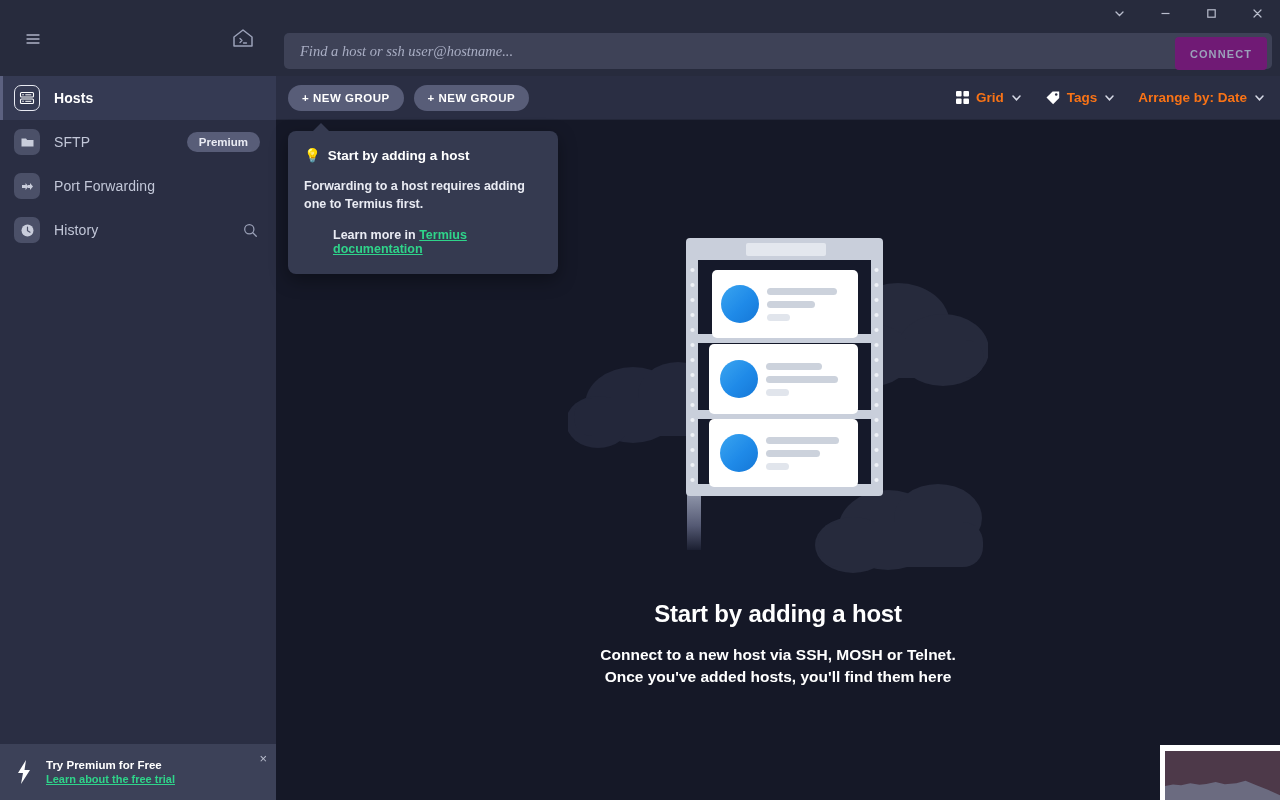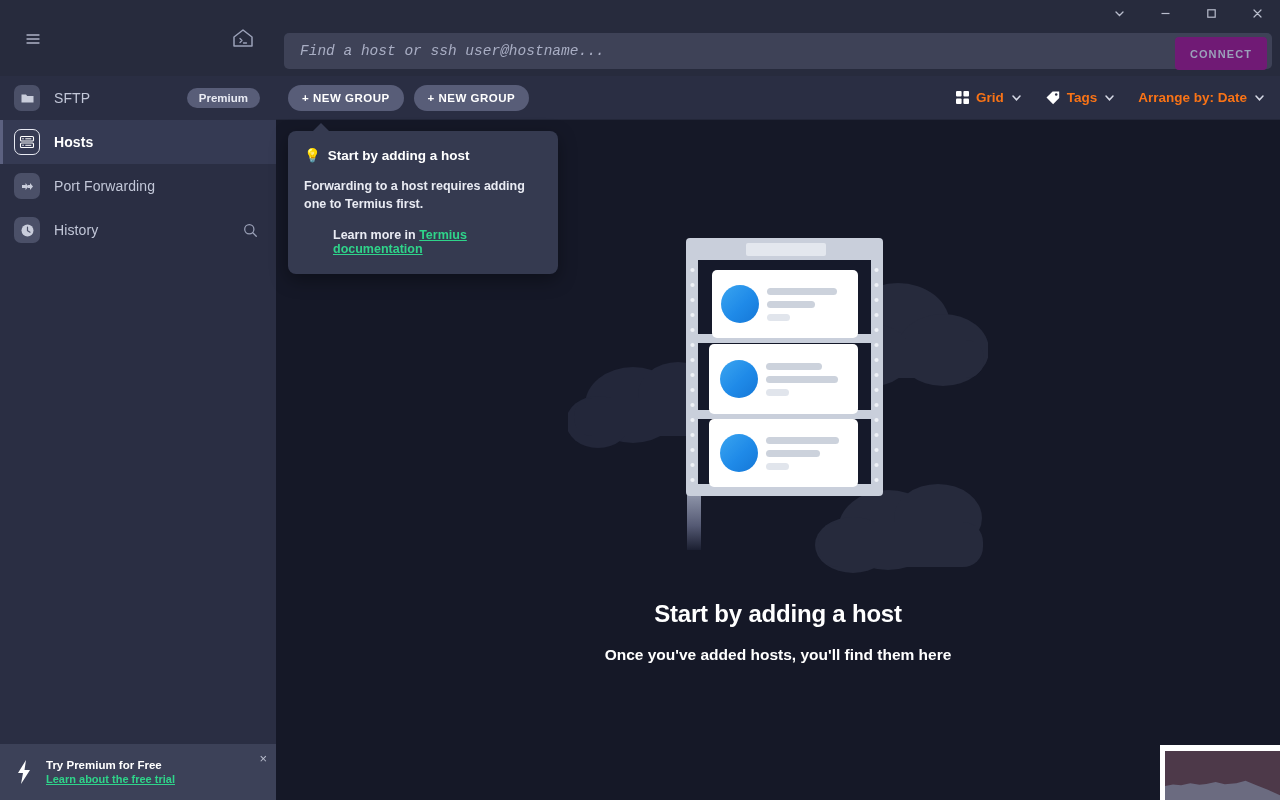--- a/index.html
+++ b/index.html
@@ -84,21 +84,21 @@
     position: absolute; left: 276px; top: 26px; width: 1004px; height: 50px;
     background: #272b3d; display: flex; align-items: center; padding: 0 8px;
   }
   .searchbox {
     position: relative; flex: 1 1 auto; height: 36px; background: #3e4257;
     border-radius: 5px; display: flex; align-items: center; padding: 0 16px;
   }
   .searchbox input {
     background: transparent; border: 0; outline: 0; width: 100%;
     color: #fef9c3; font-size: 14.5px; font-style: italic;
-    font-family: Liberation Mono, monospace;
+    font-family: Liberation Serif, serif;
   }
   .searchbox input::placeholder { color: #a9aec4; font-style: italic; }
   .connect-btn {
     position: absolute; right: 5px; top: 4px; height: 33px;
     background: #701a75; border: 0; border-radius: 4px; padding: 0 15px;
     color: #9ba1ba; font-size: 11px; font-weight: 700; letter-spacing: 1.1px;
     font-family: "Liberation Sans", sans-serif;
   }
 
   
@@ -212,42 +212,42 @@
       </div>
       <div class="icon-btn">
         <svg width="26" height="26" viewBox="0 0 26 26">
           <path d="M4 12 L13 5 L22 12 V21 H4 Z" stroke="#9ba1b8" stroke-width="1.5" fill="none" stroke-linejoin="round"></path>
           <path d="M10 13.5 L12 15.5 L10 17.5 M13.5 18 H16.5" stroke="#9ba1b8" stroke-width="1.3" fill="none" stroke-linecap="round" stroke-linejoin="round"></path>
         </svg>
       </div>
     </div>
 
     <div class="sb-list">
-
-      <div class="sb-item">
-        <span class="sb-tile">
-          <svg width="15" height="15" viewBox="0 0 15 15">
-            <path d="M1.5 3.5 H6 L7.2 5 H13.5 V11.5 H1.5 Z" fill="currentColor"></path>
-          </svg>
-        </span>
-        <span class="sb-label">SFTP</span>
-        <span class="badge">Premium</span>
-      </div>
 
       <div class="sb-item active">
         <span class="sb-tile">
           <svg width="16" height="16" viewBox="0 0 16 16">
             <rect x="1.5" y="2.5" width="13" height="4.5" rx="1" stroke="currentColor" stroke-width="1.1" fill="none"></rect>
             <rect x="1.5" y="9" width="13" height="4.5" rx="1" stroke="currentColor" stroke-width="1.1" fill="none"></rect>
             <circle cx="4" cy="4.8" r=".75" fill="currentColor"></circle>
             <circle cx="4" cy="11.3" r=".75" fill="currentColor"></circle>
             <path d="M6.3 4.8 H12.3 M6.3 11.3 H12.3" stroke="currentColor" stroke-width="1"></path>
           </svg>
         </span>
         <span class="sb-label">Hosts</span>
+      </div>
+
+      <div class="sb-item">
+        <span class="sb-tile">
+          <svg width="15" height="15" viewBox="0 0 15 15">
+            <path d="M1.5 3.5 H6 L7.2 5 H13.5 V11.5 H1.5 Z" fill="currentColor"></path>
+          </svg>
+        </span>
+        <span class="sb-label">SFTP</span>
+        <span class="badge">Premium</span>
       </div>
 
       <div class="sb-item">
         <span class="sb-tile">
           <svg width="15" height="15" viewBox="0 0 15 15">
             <path d="M2 6 L5.5 6 L5.5 4 L8.5 7.5 L5.5 11 L5.5 9 L2 9 Z" fill="currentColor"></path>
             <path d="M8 6 L10 6 L10 4 L13 7.5 L10 11 L10 9 L8 9 Z" fill="currentColor"></path>
           </svg>
         </span>
         <span class="sb-label">Port Forwarding</span>
@@ -450,20 +450,21 @@
           <circle cx="171" cy="223" r="19" fill="url(#gblue)"></circle>
           <rect x="198" y="207" width="73" height="7" rx="3.5" fill="#ccd2dc"></rect>
           <rect x="198" y="220" width="54" height="7" rx="3.5" fill="#ccd2dc"></rect>
           <rect x="198" y="233" width="23" height="7" rx="3.5" fill="#e1e5ec"></rect>
         </g>
       </svg>
     </div>
 
     <div class="empty-title">Start by adding a host</div>
     <div class="empty-sub">
+      <div>Connect to a new host via SSH, MOSH or Telnet.</div>
       <div>Once you've added hosts, you'll find them here</div>
     </div>
   </div>
 
   <div class="corner-art">
     <div class="inner"></div>
     <div class="ridge"></div>
   </div>
 
 </div>

